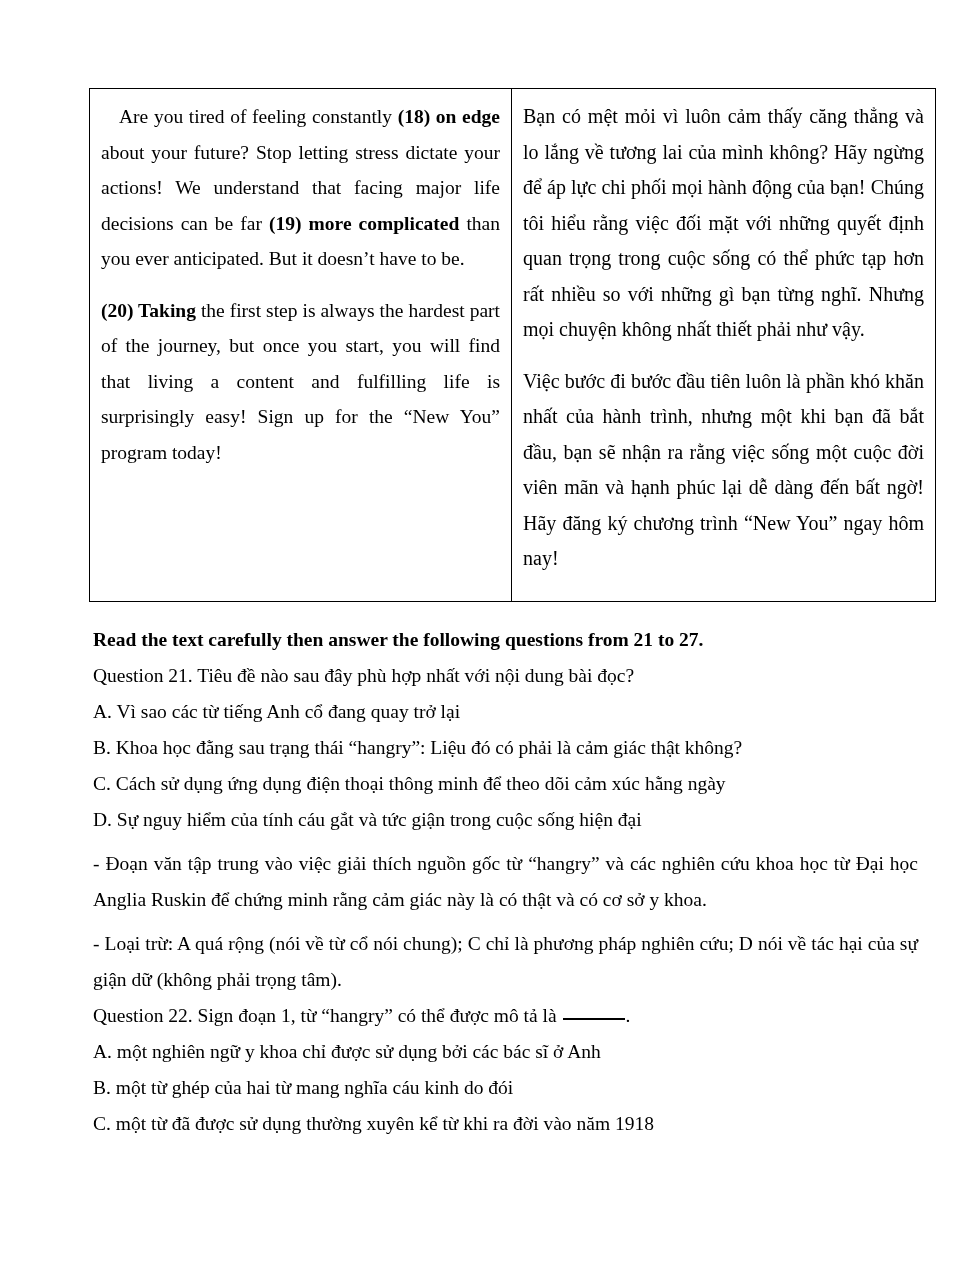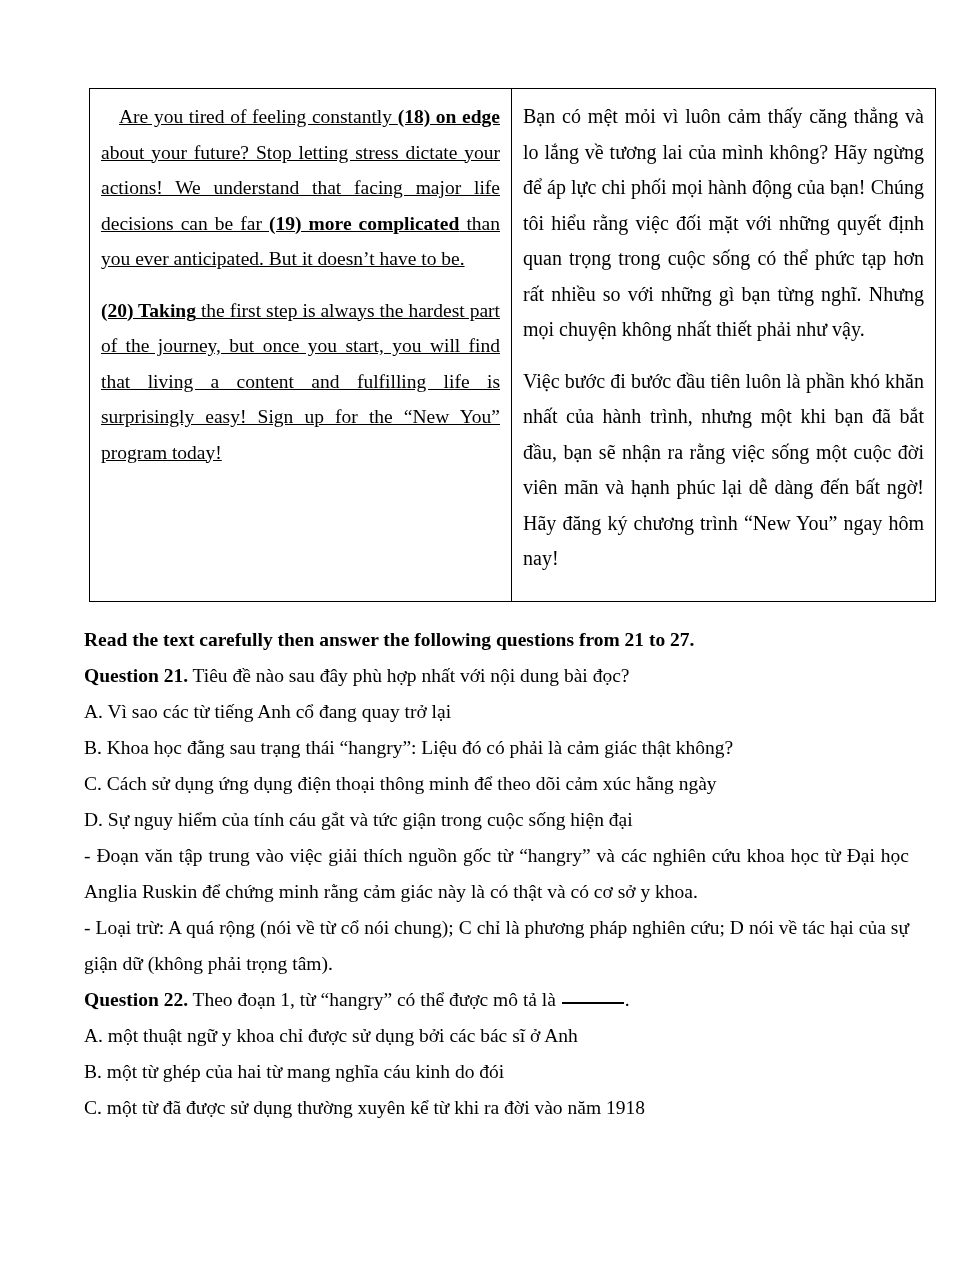--- a/index.html
+++ b/index.html
@@ -45,42 +45,43 @@
     text-align: justify;
     text-justify: inter-word;
     font-size: 19.5px;
     line-height: 35.5px;
     hyphens: none;
   }
   .passage-p.indented { text-indent: 18px; }
   .passage-p + .passage-p { margin-top: 16px; }
   .cell-en .passage-p { font-size: 19.5px; }
   .cell-vi .passage-p { font-size: 20px; }
-  .cell-en { height: 490px; text-decoration: underline; }
+  .cell-en { height: 490px; }
 
   
   .qblock {
     position: absolute;
-    left: 84px;
+    left: 93px;
     top: 622px;
     width: 825px;
   }
   .line {
     font-size: 19.5px;
     line-height: 36px;
     margin: 0;
     text-align: left;
     white-space: normal;
   }
   .line.wrap {
     text-align: justify;
     text-justify: inter-word;
+    margin-top: 8px;
   }
   .line.heading { font-weight: bold; }
-  .qlabel { font-weight: bold; }
+  .qlabel { font-weight: normal; }
   .blank {
     display: inline-block;
     width: 62px;
     border-bottom: 2px solid #000;
     vertical-align: 2px;
     margin: 0 1px;
   }
 </style>
 </head>
 <body>
@@ -114,20 +115,20 @@
       <span class="qlabel">Question 21.</span><span> Tiêu đề nào sau đây phù hợp nhất với nội dung bài đọc?</span>
     </p>
     <p class="line">A. Vì sao các từ tiếng Anh cổ đang quay trở lại</p>
     <p class="line">B. Khoa học đằng sau trạng thái “hangry”: Liệu đó có phải là cảm giác thật không?</p>
     <p class="line">C. Cách sử dụng ứng dụng điện thoại thông minh để theo dõi cảm xúc hằng ngày</p>
     <p class="line">D. Sự nguy hiểm của tính cáu gắt và tức giận trong cuộc sống hiện đại</p>
     <p class="line wrap">- Đoạn văn tập trung vào việc giải thích nguồn gốc từ “hangry” và các nghiên cứu khoa học từ Đại học Anglia Ruskin để chứng minh rằng cảm giác này là có thật và có cơ sở y khoa.</p>
     <p class="line wrap">- Loại trừ: A quá rộng (nói về từ cổ nói chung); C chỉ là phương pháp nghiên cứu; D nói về tác hại của sự giận dữ (không phải trọng tâm).</p>
 
     <p class="line">
-      <span class="qlabel">Question 22.</span><span> Theo đoạn 1, từ “hangry” có thể được mô tả là </span><span class="blank"></span><span>.</span>
+      <span class="qlabel">Question 22.</span><span> Sign đoạn 1, từ “hangry” có thể được mô tả là </span><span class="blank"></span><span>.</span>
     </p>
-    <p class="line">A. một thuật ngữ y khoa chỉ được sử dụng bởi các bác sĩ ở Anh</p>
+    <p class="line">A. một nghiên ngữ y khoa chỉ được sử dụng bởi các bác sĩ ở Anh</p>
     <p class="line">B. một từ ghép của hai từ mang nghĩa cáu kinh do đói</p>
     <p class="line">C. một từ đã được sử dụng thường xuyên kể từ khi ra đời vào năm 1918</p>
 
   </div>
 </div>
 
 </body></html>

